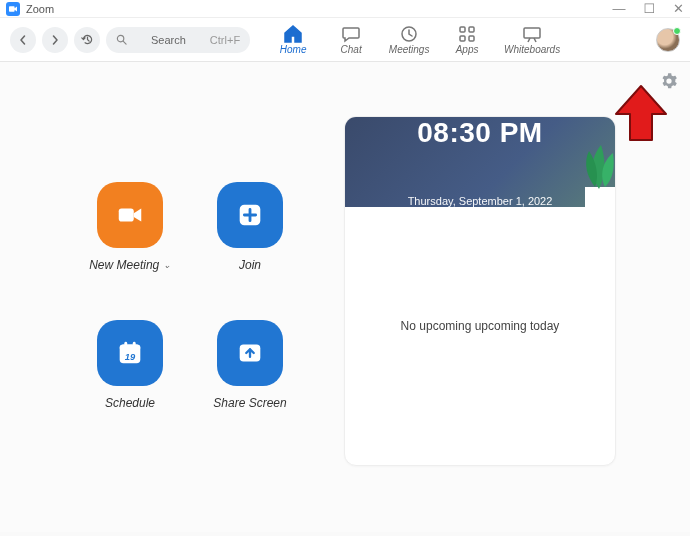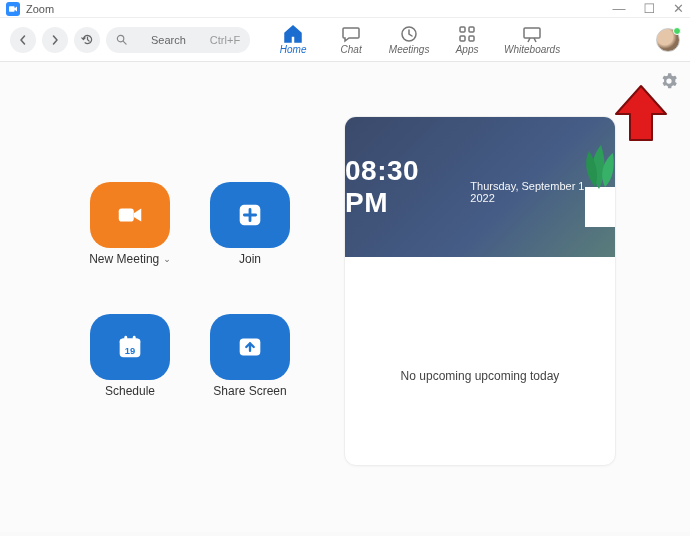--- a/index.html
+++ b/index.html
@@ -35,31 +35,31 @@
   
   .gear-btn { position: absolute; right: 12px; top: 10px; width: 18px; height: 18px; color: #888; cursor: pointer; background: none; border: none; padding: 0; }
   .gear-btn svg { width: 18px; height: 18px; }
 
   
   .annot-arrow { position: absolute; right: 22px; top: 22px; pointer-events: none; }
   .annot-arrow svg { width: 54px; height: 60px; }
 
   
   .actions { position: absolute; left: 70px; top: 120px; display: grid; grid-template-columns: 120px 120px; column-gap: 0px; row-gap: 48px; }
-  .action { display: flex; flex-direction: column; align-items: center; gap: 4px; }
-  .tile { width: 80px; height: 66px; border-radius: 20px; display: flex; align-items: center; justify-content: center; cursor: pointer; }
+  .action { display: flex; flex-direction: column; align-items: center; gap: 10px; font-style: italic; }
+  .tile { width: 66px; height: 66px; border-radius: 20px; display: flex; align-items: center; justify-content: center; cursor: pointer; }
   .tile.orange { background: #f28020; }
   .tile.blue { background: #2176d2; }
   .tile svg { width: 30px; height: 30px; }
   .action-label { font-size: 12px; color: #333; display: flex; align-items: center; gap: 4px; }
   .chev { font-size: 9px; color: #666; }
 
   
   .card { position: absolute; left: 344px; top: 54px; width: 272px; height: 350px; background: #fff; border: 1px solid #eee; border-radius: 12px; overflow: hidden; box-shadow: 0 1px 2px rgba(0,0,0,.03); }
-  .card-hero { height: 140px; background: linear-gradient(135deg, #3a4a6b 0%, #455c86 60%, #5a7d7a 100%); position: relative; display: flex; flex-direction: row; align-items: center; justify-content: space-between; color: #fff; }
+  .card-hero { height: 90px; background: linear-gradient(135deg, #3a4a6b 0%, #455c86 60%, #5a7d7a 100%); position: relative; display: flex; flex-direction: column; align-items: center; justify-content: space-between; color: #fff; }
   .plant { position: absolute; right: 0; top: 0; width: 66px; height: 110px; }
   .time { font-size: 28px; font-weight: 600; letter-spacing: 0.5px; }
   .date { font-size: 11px; margin-top: 9px; opacity: 0.95; }
   .card-body { height: calc(100% - 110px); display: flex; align-items: center; justify-content: center; font-size: 12px; color: #444; }
 </style>
 </head>
 <body>
 
 <div class="titlebar">
   <div class="logo">

